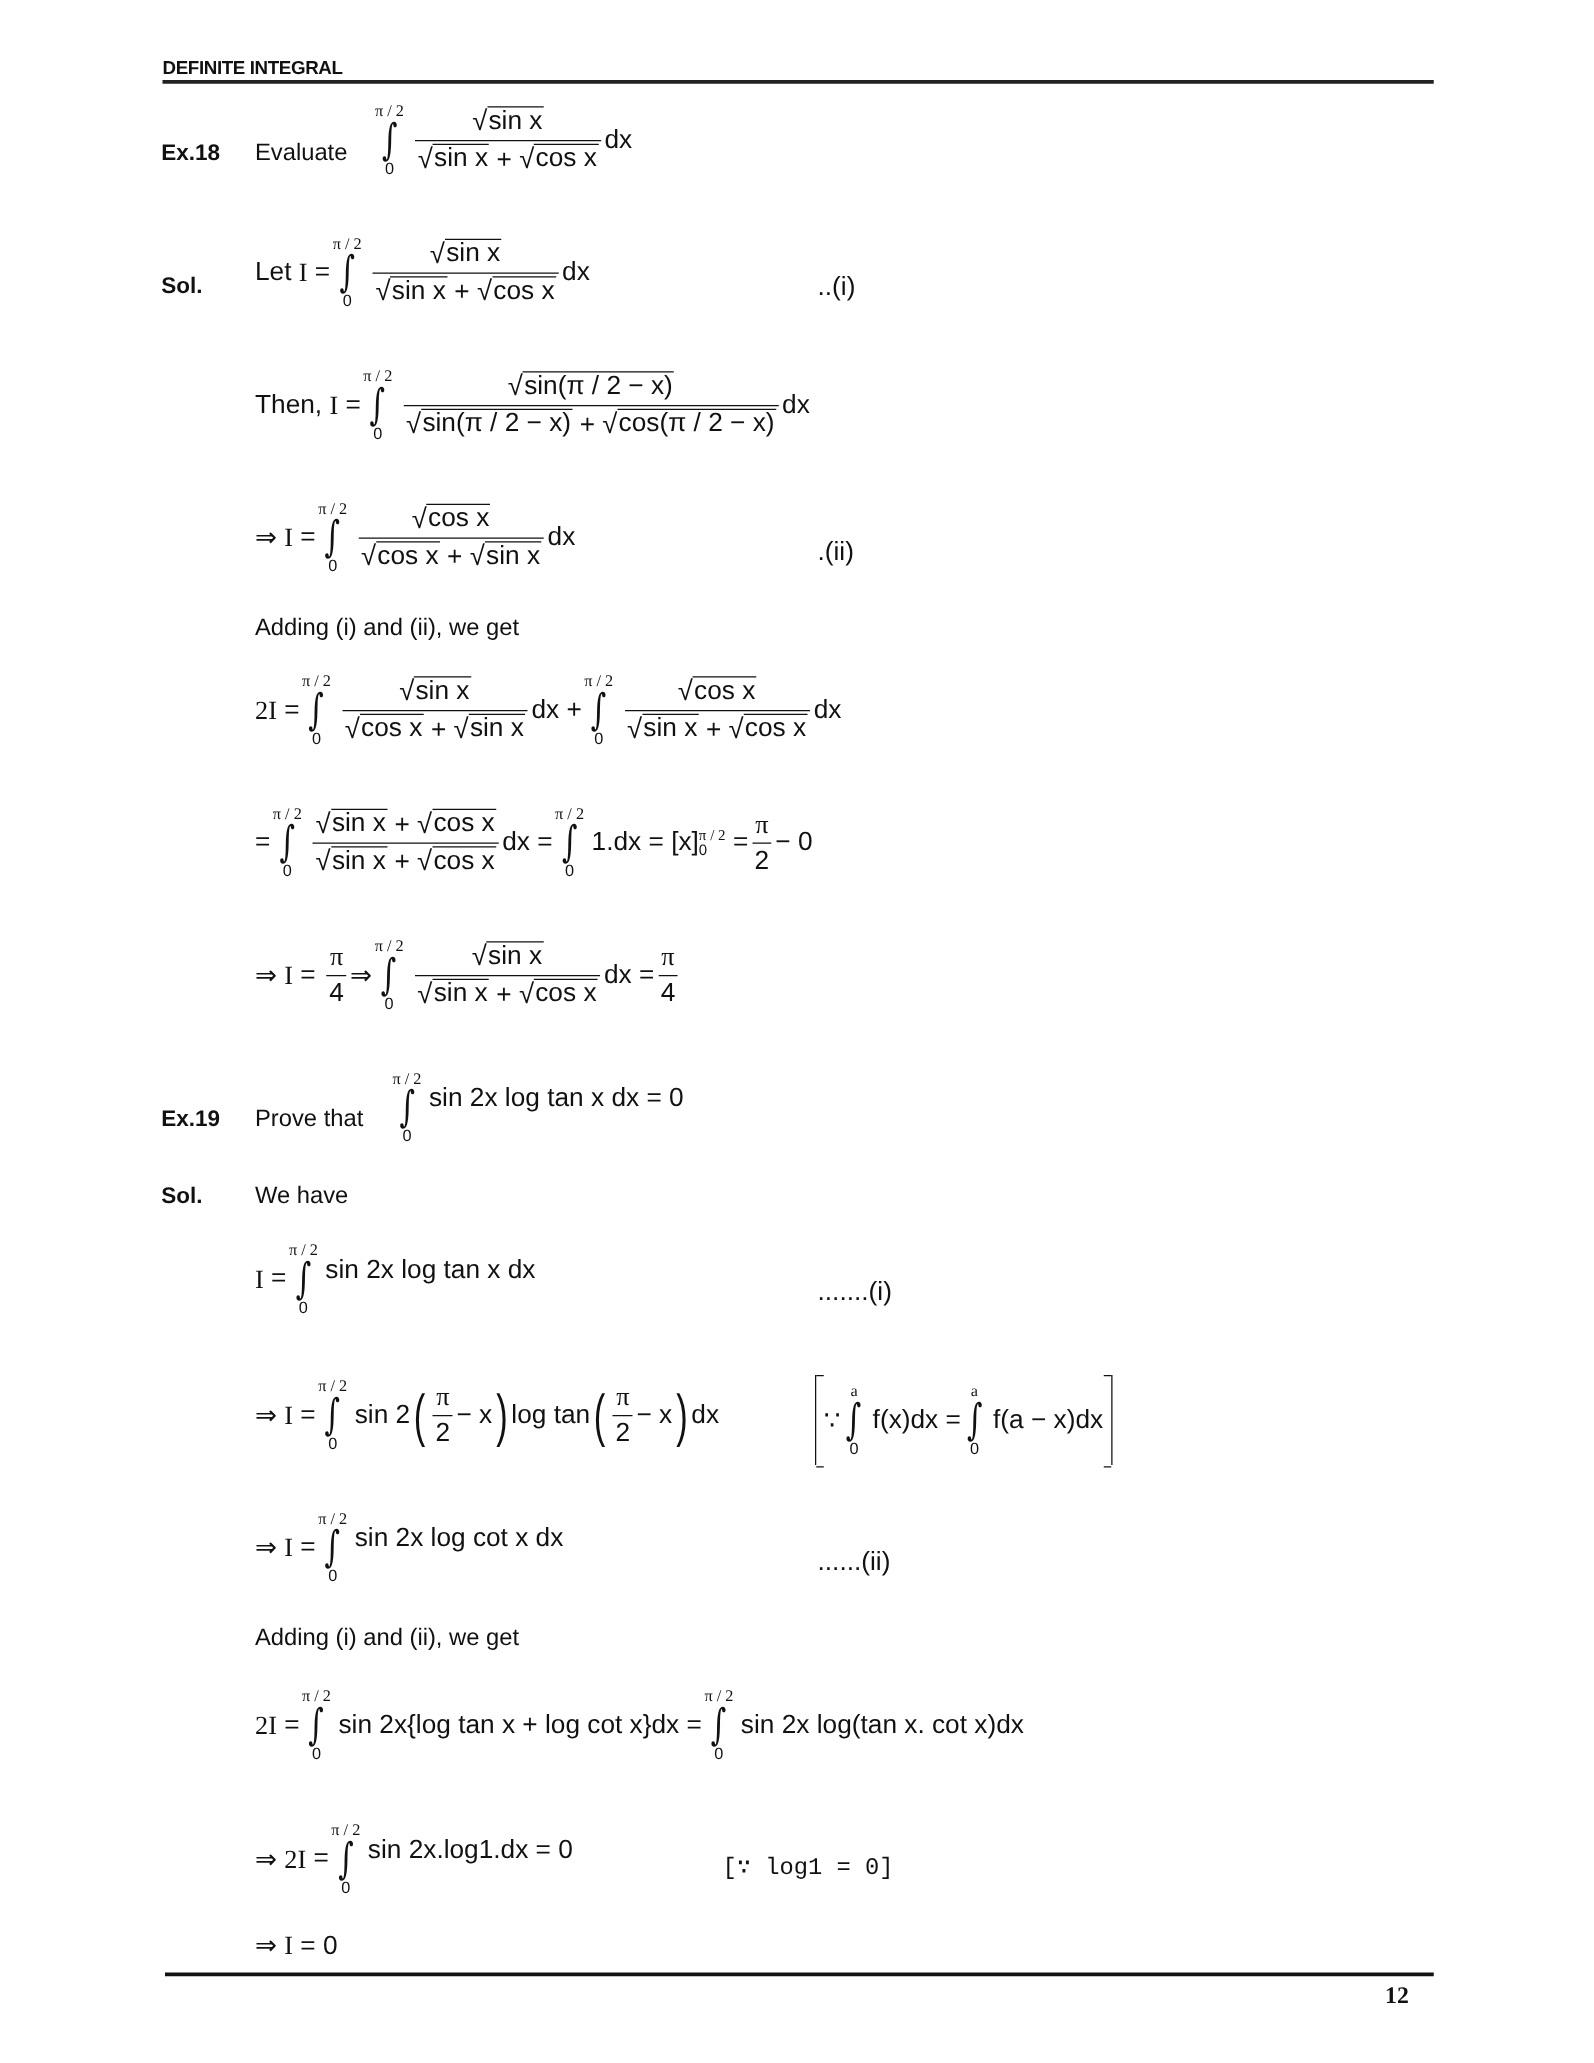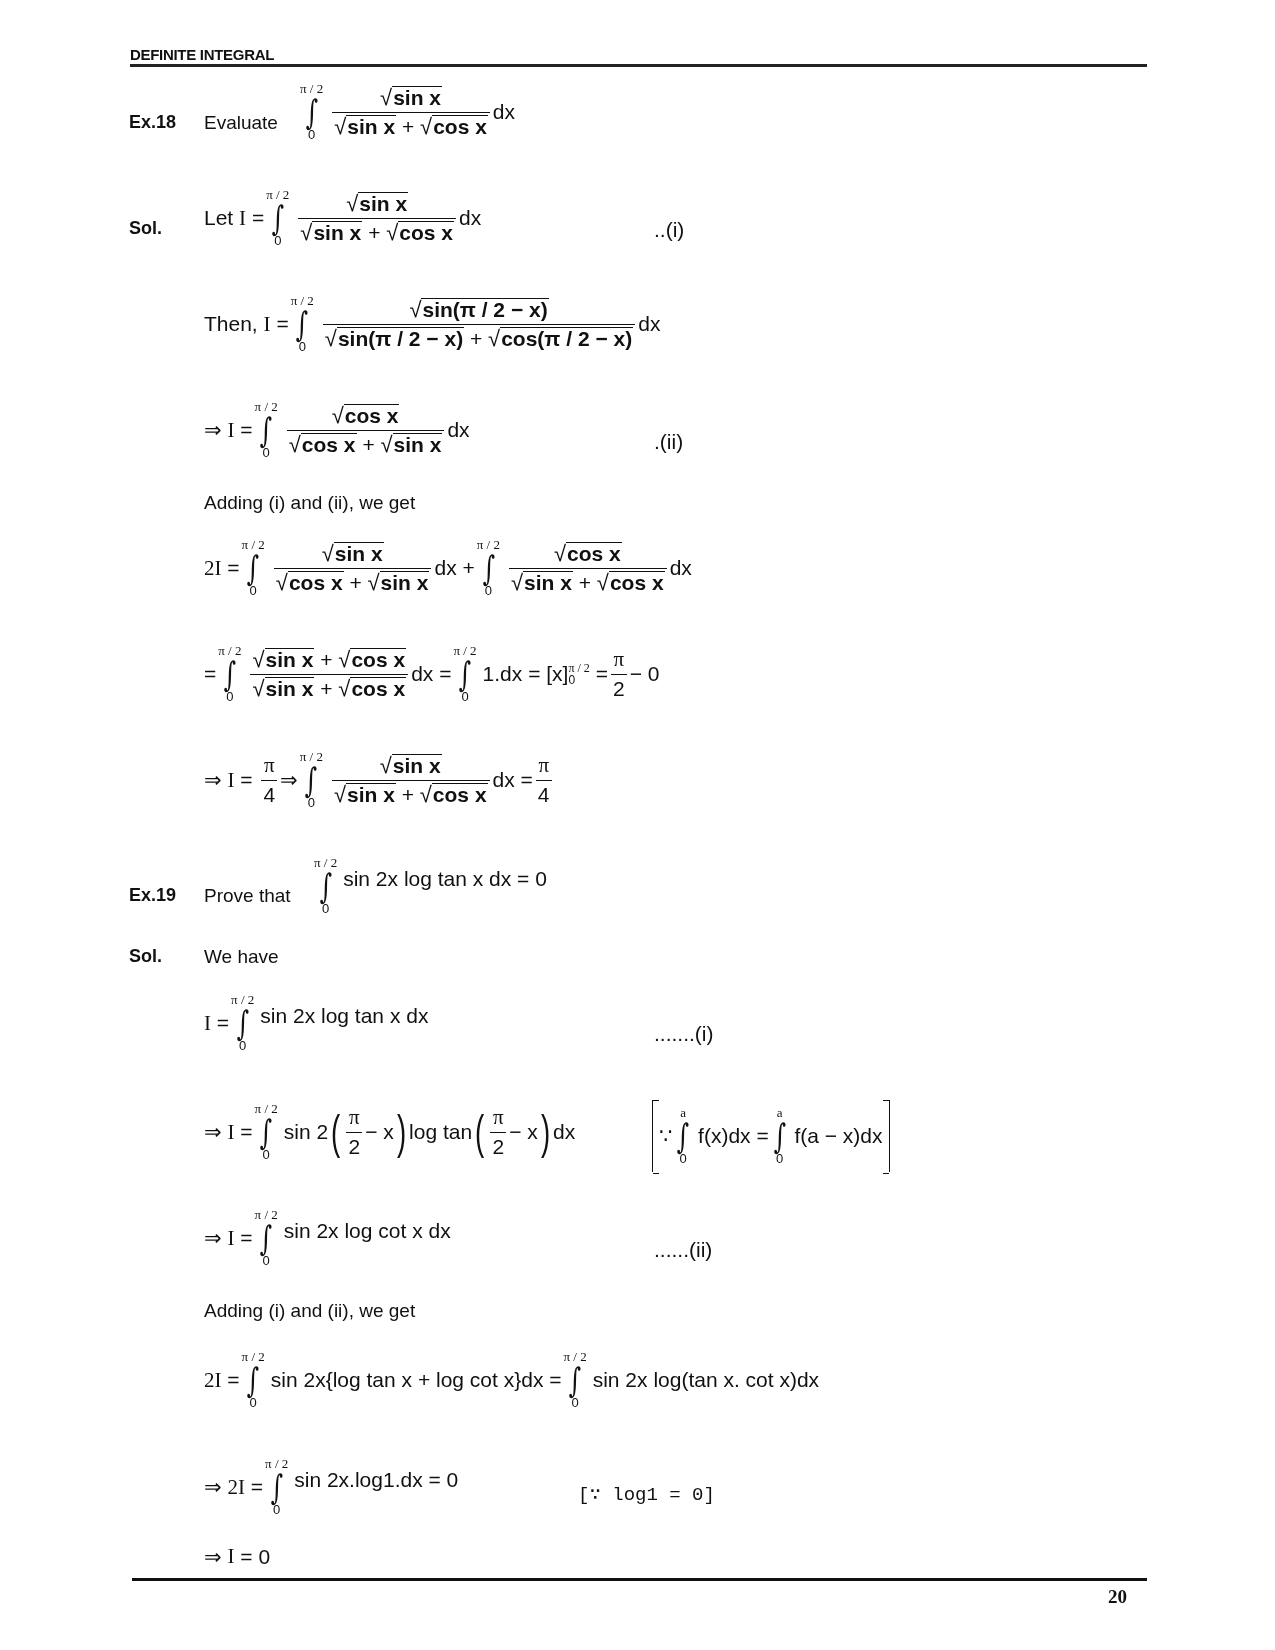--- a/index.html
+++ b/index.html
@@ -17,21 +17,21 @@
   .m{display:inline-flex;align-items:center;font-size:21px;}
   .int{display:inline-flex;flex-direction:column;align-items:center;margin:0 6px 0 2px;position:relative;}
   .int .lim{font-size:13px;line-height:14px;font-family:"Liberation Serif",serif;}
   .int .lo{font-family:"Liberation Sans",sans-serif;}
   .int .sign{font-family:"DejaVu Serif",serif;font-size:34px;line-height:32px;transform:scaleX(0.7);}
   .frac{display:inline-flex;flex-direction:column;align-items:center;margin:0 3px;}
   .frac .num{padding:0 2px 2px 2px;}
   .frac .den{border-top:1.5px solid #111;padding:2px 2px 0 2px;}
   .sq{display:inline-flex;align-items:flex-end;}
   .sq .rad{font-size:22px;line-height:22px;}
-  .sq .arg{border-top:1.5px solid #111;padding:0 1px;line-height:22px;font-weight:bold;}
+  .sq .arg{border-top:1.5px solid #111;padding:0 1px;line-height:22px;}
   .serif{font-family:"Liberation Serif",serif;}
   .paren{font-size:46px;font-weight:200;line-height:46px;transform:scaleX(0.6);display:inline-block;}
   .bracket-box{display:inline-flex;align-items:center;border-left:1.5px solid #111;border-right:1.5px solid #111;padding:0 6px;position:relative;}
   .bracket-box:before,.bracket-box:after{content:"";position:absolute;width:6px;height:100%;top:0;border-top:1.5px solid #111;border-bottom:1.5px solid #111;}
   .bracket-box:before{left:0;}
   .bracket-box:after{right:0;}
 </style>
 </head>
 <body>
 
@@ -350,13 +350,13 @@
     </span>
   <span style="margin-top:-14px">sin 2x.log1.dx = 0</span>
 </div>
 <div class="abs txt" style="left:578px;top:1482px;font-family:Liberation Mono, monospace;">[∵ log1 = 0]</div>
 
 <div class="abs m" style="left:204px;top:1544px;">
   <span>⇒</span>&nbsp;<span class="serif">I</span>&nbsp;<span>=</span>&nbsp;<span>0</span>
 </div>
 
 <div class="abs frule"></div>
-<div class="abs pnum">20</div>
+<div class="abs pnum">12</div>
 
 </body></html>

